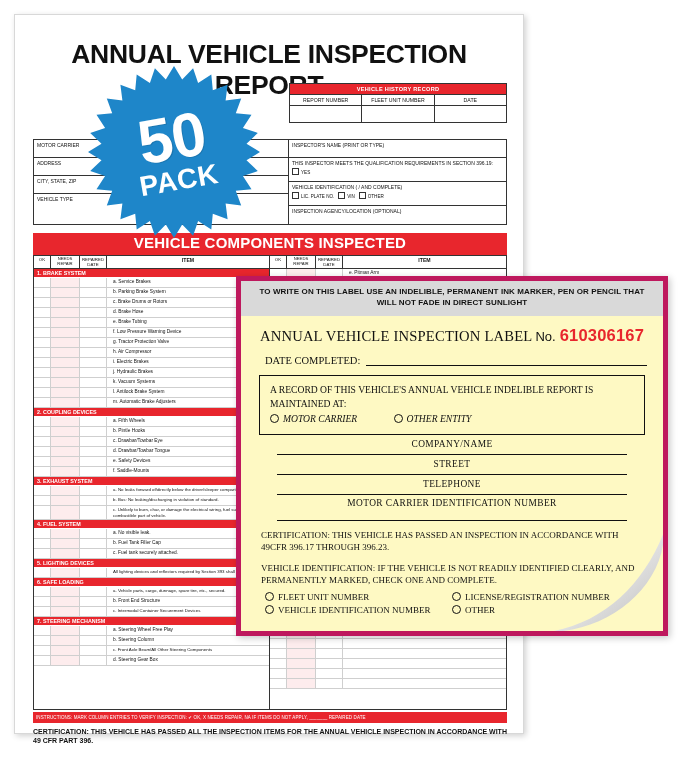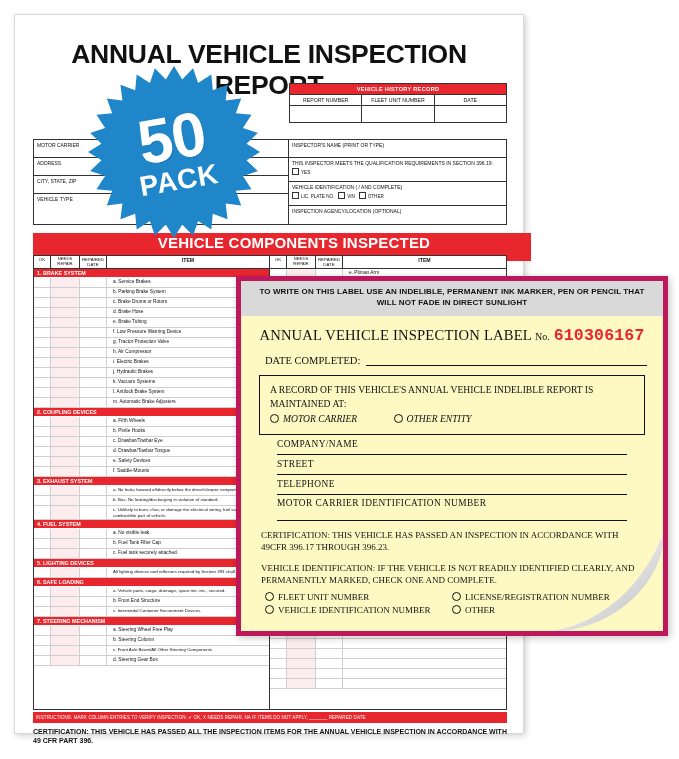--- a/index.html
+++ b/index.html
@@ -43,21 +43,21 @@
   #carrier-right{flex:1;}
   .cb-row{border-bottom:1px solid #333;padding:2px 3px;font-size:5px;color:#111;height:18px;box-sizing:border-box;}
   .cb-row:last-child{border-bottom:none;}
   .cb-row.tall{height:24px;}
   .cb-sub{font-size:4.6px;margin-top:2px;color:#111;}
   .chk{display:inline-block;width:5px;height:5px;border:1px solid #333;margin-right:2px;vertical-align:-1px;}
 
   
   #components-bar{
     position:absolute;left:18px;top:218px;width:474px;height:28px;background:#e8262d;color:#fff;
-    font-size:15px;font-weight:bold;text-align:center;line-height:20px;letter-spacing:.2px;padding-left:24px;
+    font-size:15px;font-weight:bold;text-align:center;line-height:20px;letter-spacing:.2px;
   }
 
   
   #items-table{position:absolute;left:18px;top:240px;width:474px;height:455px;display:flex;
     border:1px solid #333;box-sizing:border-box;}
   .col{width:50%;box-sizing:border-box;}
   .col.left{border-right:1px solid #333;}
   .hdr{display:flex;border-bottom:1px solid #333;background:#fff;}
   .hdr .h-ok{width:16px;font-size:4.4px;text-align:center;border-right:1px solid #333;padding:1px 0;color:#111;}
   .hdr .h-nr{width:28px;font-size:4.2px;text-align:center;border-right:1px solid #333;padding:1px 0;line-height:1.1;color:#111;}
@@ -106,37 +106,37 @@
     position:absolute;left:236px;top:276px;width:432px;height:360px;background:#fef9c3;
     border:5px solid #be185d;box-shadow:2px 2px 7px rgba(0,0,0,.22);box-sizing:border-box;
     overflow:hidden;
   }
   #label-warning{
     background:#d9d9d9;color:#111;font-size:8px;font-weight:bold;text-align:center;
     padding:6px 10px 7px 10px;line-height:1.35;letter-spacing:.1px;
   }
   #label-title-row{display:flex;align-items:baseline;justify-content:center;margin:10px 12px 0 12px;}
   #label-title{font-family:"Liberation Serif",serif;font-size:14.6px;font-weight:normal;color:#111;letter-spacing:.2px;}
-  #label-no{font-family:Liberation Serif, serif;font-size:10px;color:#111;margin:0 4px 0 3px;}
-  #label-number{font-family:Liberation Mono, monospace;font-size:16.5px;font-weight:bold;color:#e8262d;letter-spacing:.2px;}
+  #label-no{font-family:Liberation Sans, sans-serif;font-size:13px;color:#111;margin:0 4px 0 3px;}
+  #label-number{font-family:Liberation Sans, sans-serif;font-size:16.5px;font-weight:bold;color:#e8262d;letter-spacing:.2px;}
 
   #date-completed{margin:9px 16px 0 24px;font-family:"Liberation Serif",serif;font-size:10.5px;color:#111;
     display:flex;align-items:flex-end;}
   #date-completed .dc-line{flex:1;border-bottom:1px solid #111;margin-left:6px;height:11px;}
 
   #record-box{
     margin:9px 18px 0 18px;border:1px solid #111;padding:7px 10px 8px 10px;
     font-family:"Liberation Serif",serif;font-size:9.6px;color:#111;line-height:1.45;
   }
   .radio{display:inline-block;width:7px;height:7px;border:1px solid #111;border-radius:50%;margin-right:4px;vertical-align:-1px;}
   #record-box .opts{margin-top:2px;font-style:italic;}
   #record-box .opt{display:inline-block;margin-right:34px;}
 
   .field-line{
-    margin:0 36px;border-bottom:1px solid #111;height:19px;
+    margin:0 36px;border-bottom:1px solid #111;height:19px;text-align:center;
     font-family:"Liberation Serif",serif;font-size:9.4px;color:#111;letter-spacing:.4px;
     line-height:19px;
   }
   .field-line.two{height:26px;line-height:12px;padding-top:2px;box-sizing:border-box;}
 
   #cert-para,#vid-para{
     margin:8px 20px 0 20px;font-family:"Liberation Serif",serif;font-size:9px;color:#111;line-height:1.35;
   }
   #cert-para b,#vid-para b{font-weight:normal;}
   #id-opts{

